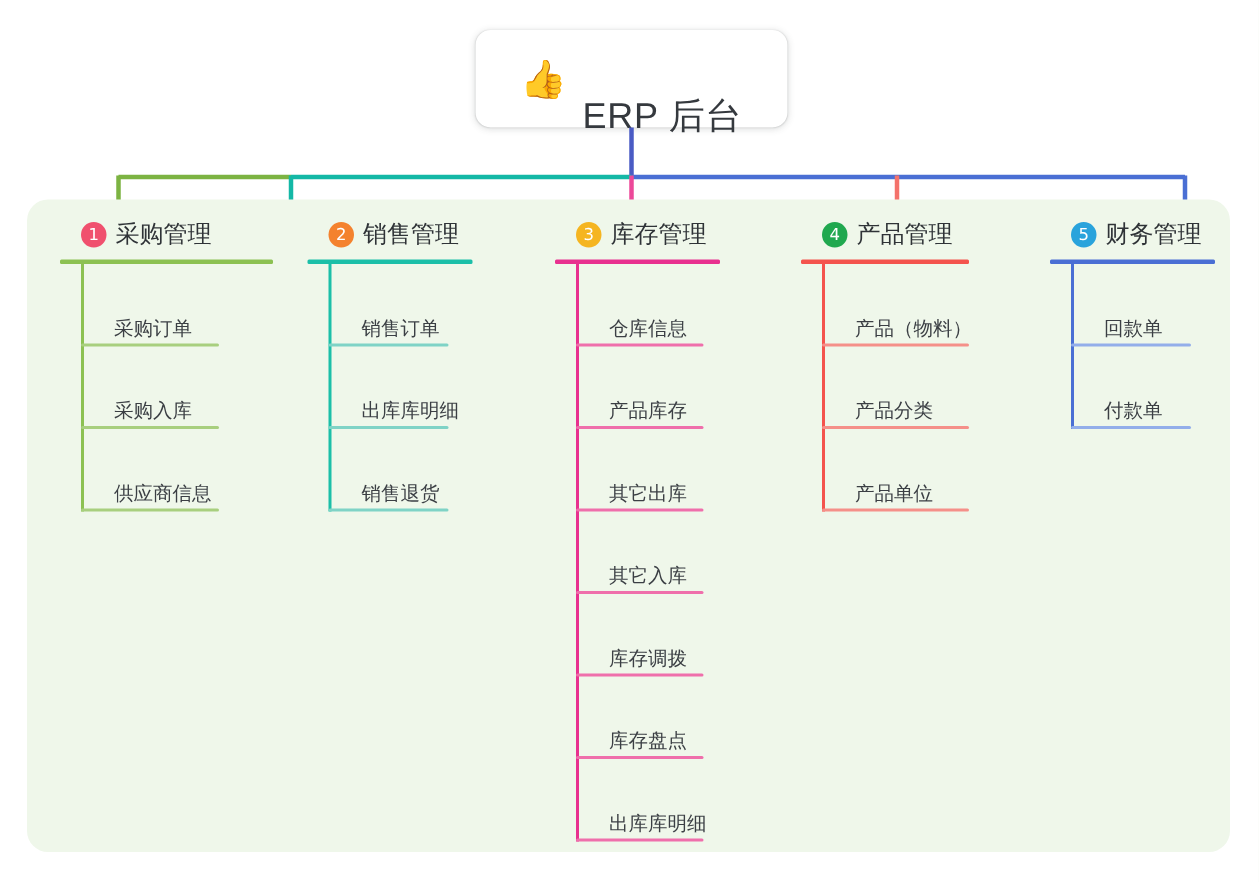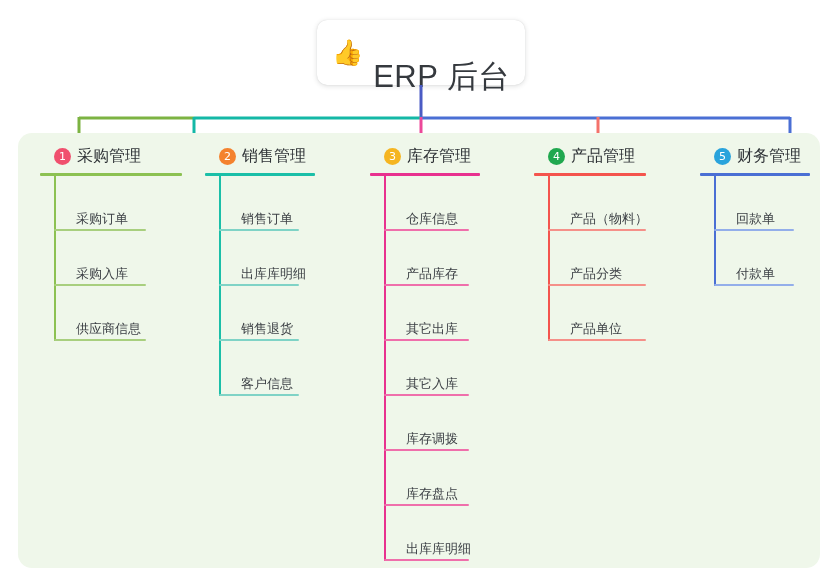--- a/index.html
+++ b/index.html
@@ -35,21 +35,21 @@
     gap: 10px;
     box-sizing: border-box;
   }
   #root-emoji {
     font-size: 25px;
     line-height: 1;
     font-family: "DejaVu Sans", sans-serif;
     color: #f5b93c;
   }
   #root-title {
-    font-size: 31px;
+    font-size: 24px;
     color: #35393e;
     letter-spacing: .5px;
     white-space: nowrap;
     margin-top: 48px;
   }
 
   
   #wires {
     position: absolute;
     left: 0; top: 0;
@@ -200,24 +200,20 @@
             <div class="leaf-rule" style="background: rgb(127, 211, 198); width: 80px;"></div>
           </div>
           <div class="leaf">
             <span class="leaf-label">出库库明细</span>
             <div class="leaf-rule" style="background: rgb(127, 211, 198); width: 80px;"></div>
           </div>
           <div class="leaf">
             <span class="leaf-label">销售退货</span>
             <div class="leaf-rule" style="background: rgb(127, 211, 198); width: 80px;"></div>
           </div>
-          <div class="leaf">
-            <span class="leaf-label">客户信息</span>
-            <div class="leaf-rule" style="background: rgb(127, 211, 198); width: 80px;"></div>
-          </div>
         </div>
       </div>
       <div class="column" style="left: 370px; width: 110px;">
         <div class="col-head">
           <span class="badge" style="background: rgb(245, 181, 33);">3</span>
           <span class="col-title">库存管理</span>
         </div>
         <div class="head-rule" style="background: rgb(232, 49, 143); width: 110px;"></div>
         <div class="col-body">
           <div class="spine" style="background: rgb(232, 49, 143);"></div>

